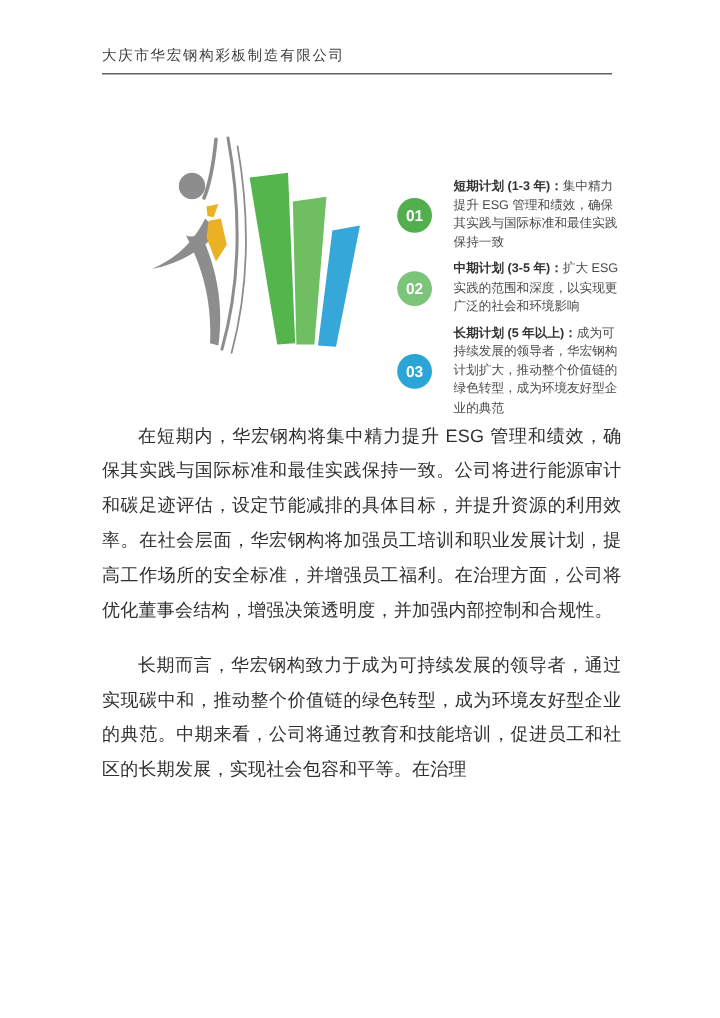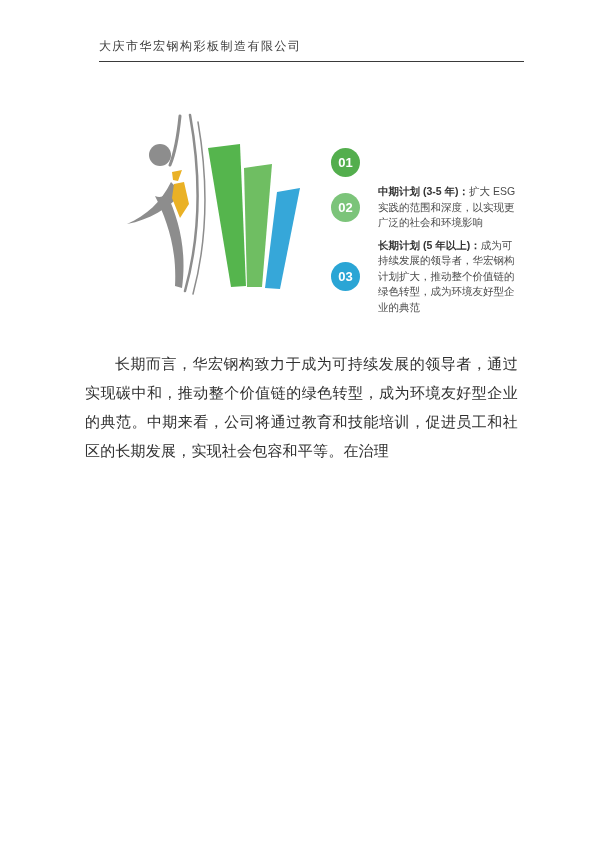--- a/index.html
+++ b/index.html
@@ -3,21 +3,21 @@
 <meta charset="utf-8">
 <title>Document Page</title>
 <style>
   html,body{margin:0;padding:0;background:#ffffff;}
   .page{
     position:relative;width:600px;height:848px;background:#ffffff;overflow:hidden;
     font-family:"Liberation Sans","DejaVu Sans",sans-serif;
   }
   
   .header{
-    position:absolute;left:99px;top:38px;width:425px;
+    position:absolute;left:85px;top:38px;width:425px;
     font-family:"Liberation Serif","DejaVu Serif",serif;
     font-size:12px;color:#3e3e3e;letter-spacing:1.5px;
     padding-bottom:6px;border-bottom:1px solid #3a3a3a;
   }
   
   .hero{position:absolute;left:125px;top:108px;width:395px;height:205px;}
   .hero svg{position:absolute;left:0;top:0;}
   .plan-list{
     position:absolute;left:203px;top:40px;width:192px;
     display:flex;flex-direction:column;row-gap:7px;
@@ -70,33 +70,35 @@
       <path d="M 30,88 C 42,112 52,140 50,178 L 57,180 C 62,142 54,112 42,86 C 38,89 34,90 30,88 Z" style="fill: rgb(141, 141, 141);"></path>
 
       <polygon points="47,64 57,62 53,73 48,72" style="fill: rgb(234, 177, 37);"></polygon>
       <polygon points="49,76 59,74 64,96 55,110 47,90" style="fill: rgb(234, 177, 37);"></polygon>
     </svg>
 
     <div class="plan-list">
 
       <div class="plan-item">
         <div class="plan-badge" style="background-color: rgb(83, 174, 77);">01</div>
+        <p class="plan-text"><b>短期计划 (1-3 年)：</b><span>集中精力提升 ESG 管理和绩效，确保其实践与国际标准和最佳实践保持一致</span></p>
       </div>
 
       <div class="plan-item">
         <div class="plan-badge" style="background-color: rgb(124, 196, 122);">02</div>
         <p class="plan-text"><b>中期计划 (3-5 年)：</b><span>扩大 ESG 实践的范围和深度，以实现更广泛的社会和环境影响</span></p>
       </div>
 
       <div class="plan-item">
         <div class="plan-badge" style="background-color: rgb(42, 165, 213); text-align: center;">03</div>
         <p class="plan-text"><b>长期计划 (5 年以上)：</b><span>成为可持续发展的领导者，华宏钢构计划扩大，推动整个价值链的绿色转型，成为环境友好型企业的典范</span></p>
       </div>
 
     </div>
   </div>
 
   <div class="body-text">
+    <p>在短期内，华宏钢构将集中精力提升 ESG 管理和绩效，确保其实践与国际标准和最佳实践保持一致。公司将进行能源审计和碳足迹评估，设定节能减排的具体目标，并提升资源的利用效率。在社会层面，华宏钢构将加强员工培训和职业发展计划，提高工作场所的安全标准，并增强员工福利。在治理方面，公司将优化董事会结构，增强决策透明度，并加强内部控制和合规性。</p>
     <p>长期而言，华宏钢构致力于成为可持续发展的领导者，通过实现碳中和，推动整个价值链的绿色转型，成为环境友好型企业的典范。中期来看，公司将通过教育和技能培训，促进员工和社区的长期发展，实现社会包容和平等。在治理</p>
   </div>
 
 
 </div>
 
 </body></html>

